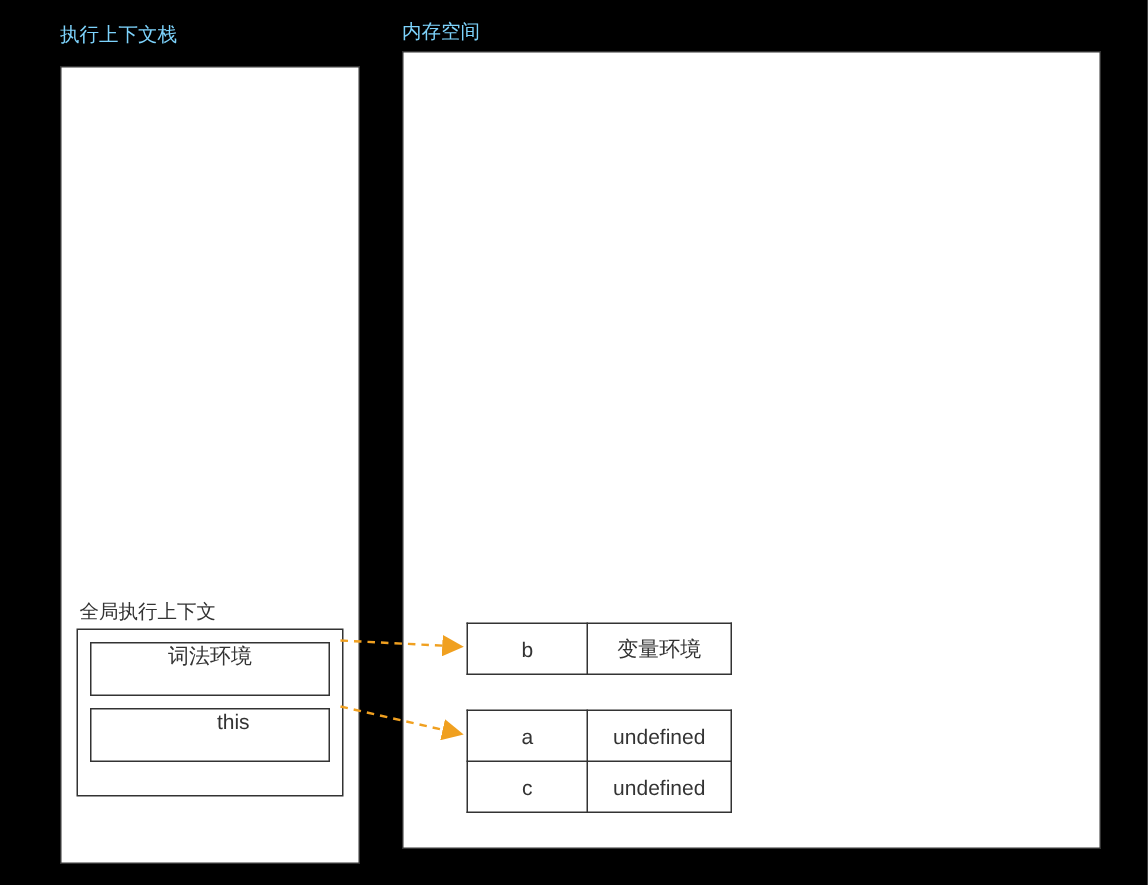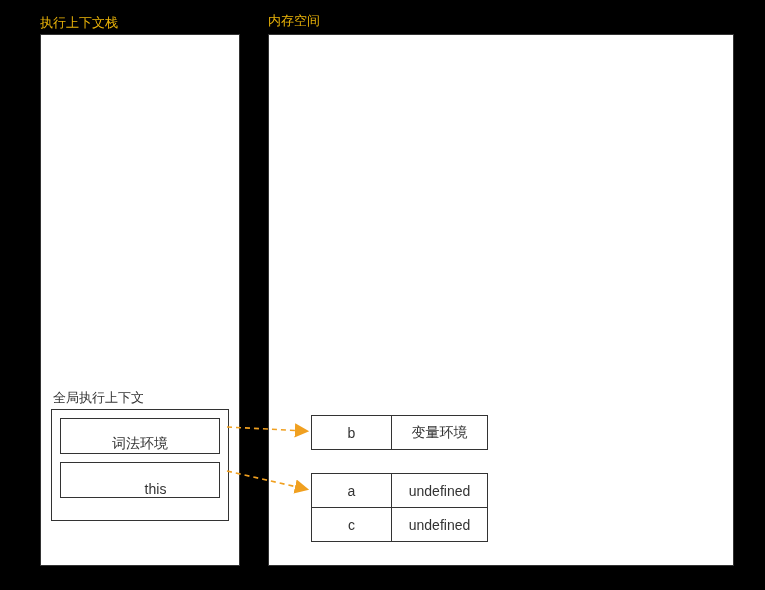--- a/index.html
+++ b/index.html
@@ -12,21 +12,21 @@
     color: #333;
   }
   .canvas {
     position: relative;
     width: 765px;
     height: 590px;
     background: #000;
   }
   .panel-label {
     position: absolute;
-    color: #eab308;
+    color: #7dd3fc;
     font-size: 13px;
   }
   .panel {
     position: absolute;
     background: #fff;
     border: 1px solid #333;
   }
   .context-label {
     position: absolute;
     color: #333;
@@ -35,21 +35,21 @@
   .context-box {
     position: absolute;
     border: 1px solid #333;
     padding: 8px;
   }
   .env-row {
     border: 1px solid #333;
     height: 36px;
     margin-bottom: 8px;
     display: flex;
-    align-items: flex-end;
+    align-items: flex-start;
     justify-content: center;
     font-size: 14px;
     background: #fff;
   }
   .env-row:last-child { margin-bottom: 14px; padding-left: 31px; }
   .mem-table {
     position: absolute;
     border-collapse: collapse;
   }
   .mem-table td {
@@ -68,21 +68,21 @@
     width: 765px; height: 590px;
     pointer-events: none;
   }
 </style>
 </head>
 <body>
 
 <div class="canvas">
 
   <div class="panel-label" style="left:40px; top:14px;">执行上下文栈</div>
-  <div class="panel" style="left:40px; top:34px; width:200px; height:532px;">
+  <div class="panel" style="left:40px; top:44px; width:200px; height:532px;">
 
     <div class="context-label" style="left:12px; top:354px;">全局执行上下文</div>
 
     <div class="context-box" style="left:10px; top:374px; width:178px;">
       <div class="env-row">
         <span>词法环境</span>
       </div>
       <div class="env-row">
         <span>this</span>
       </div>

